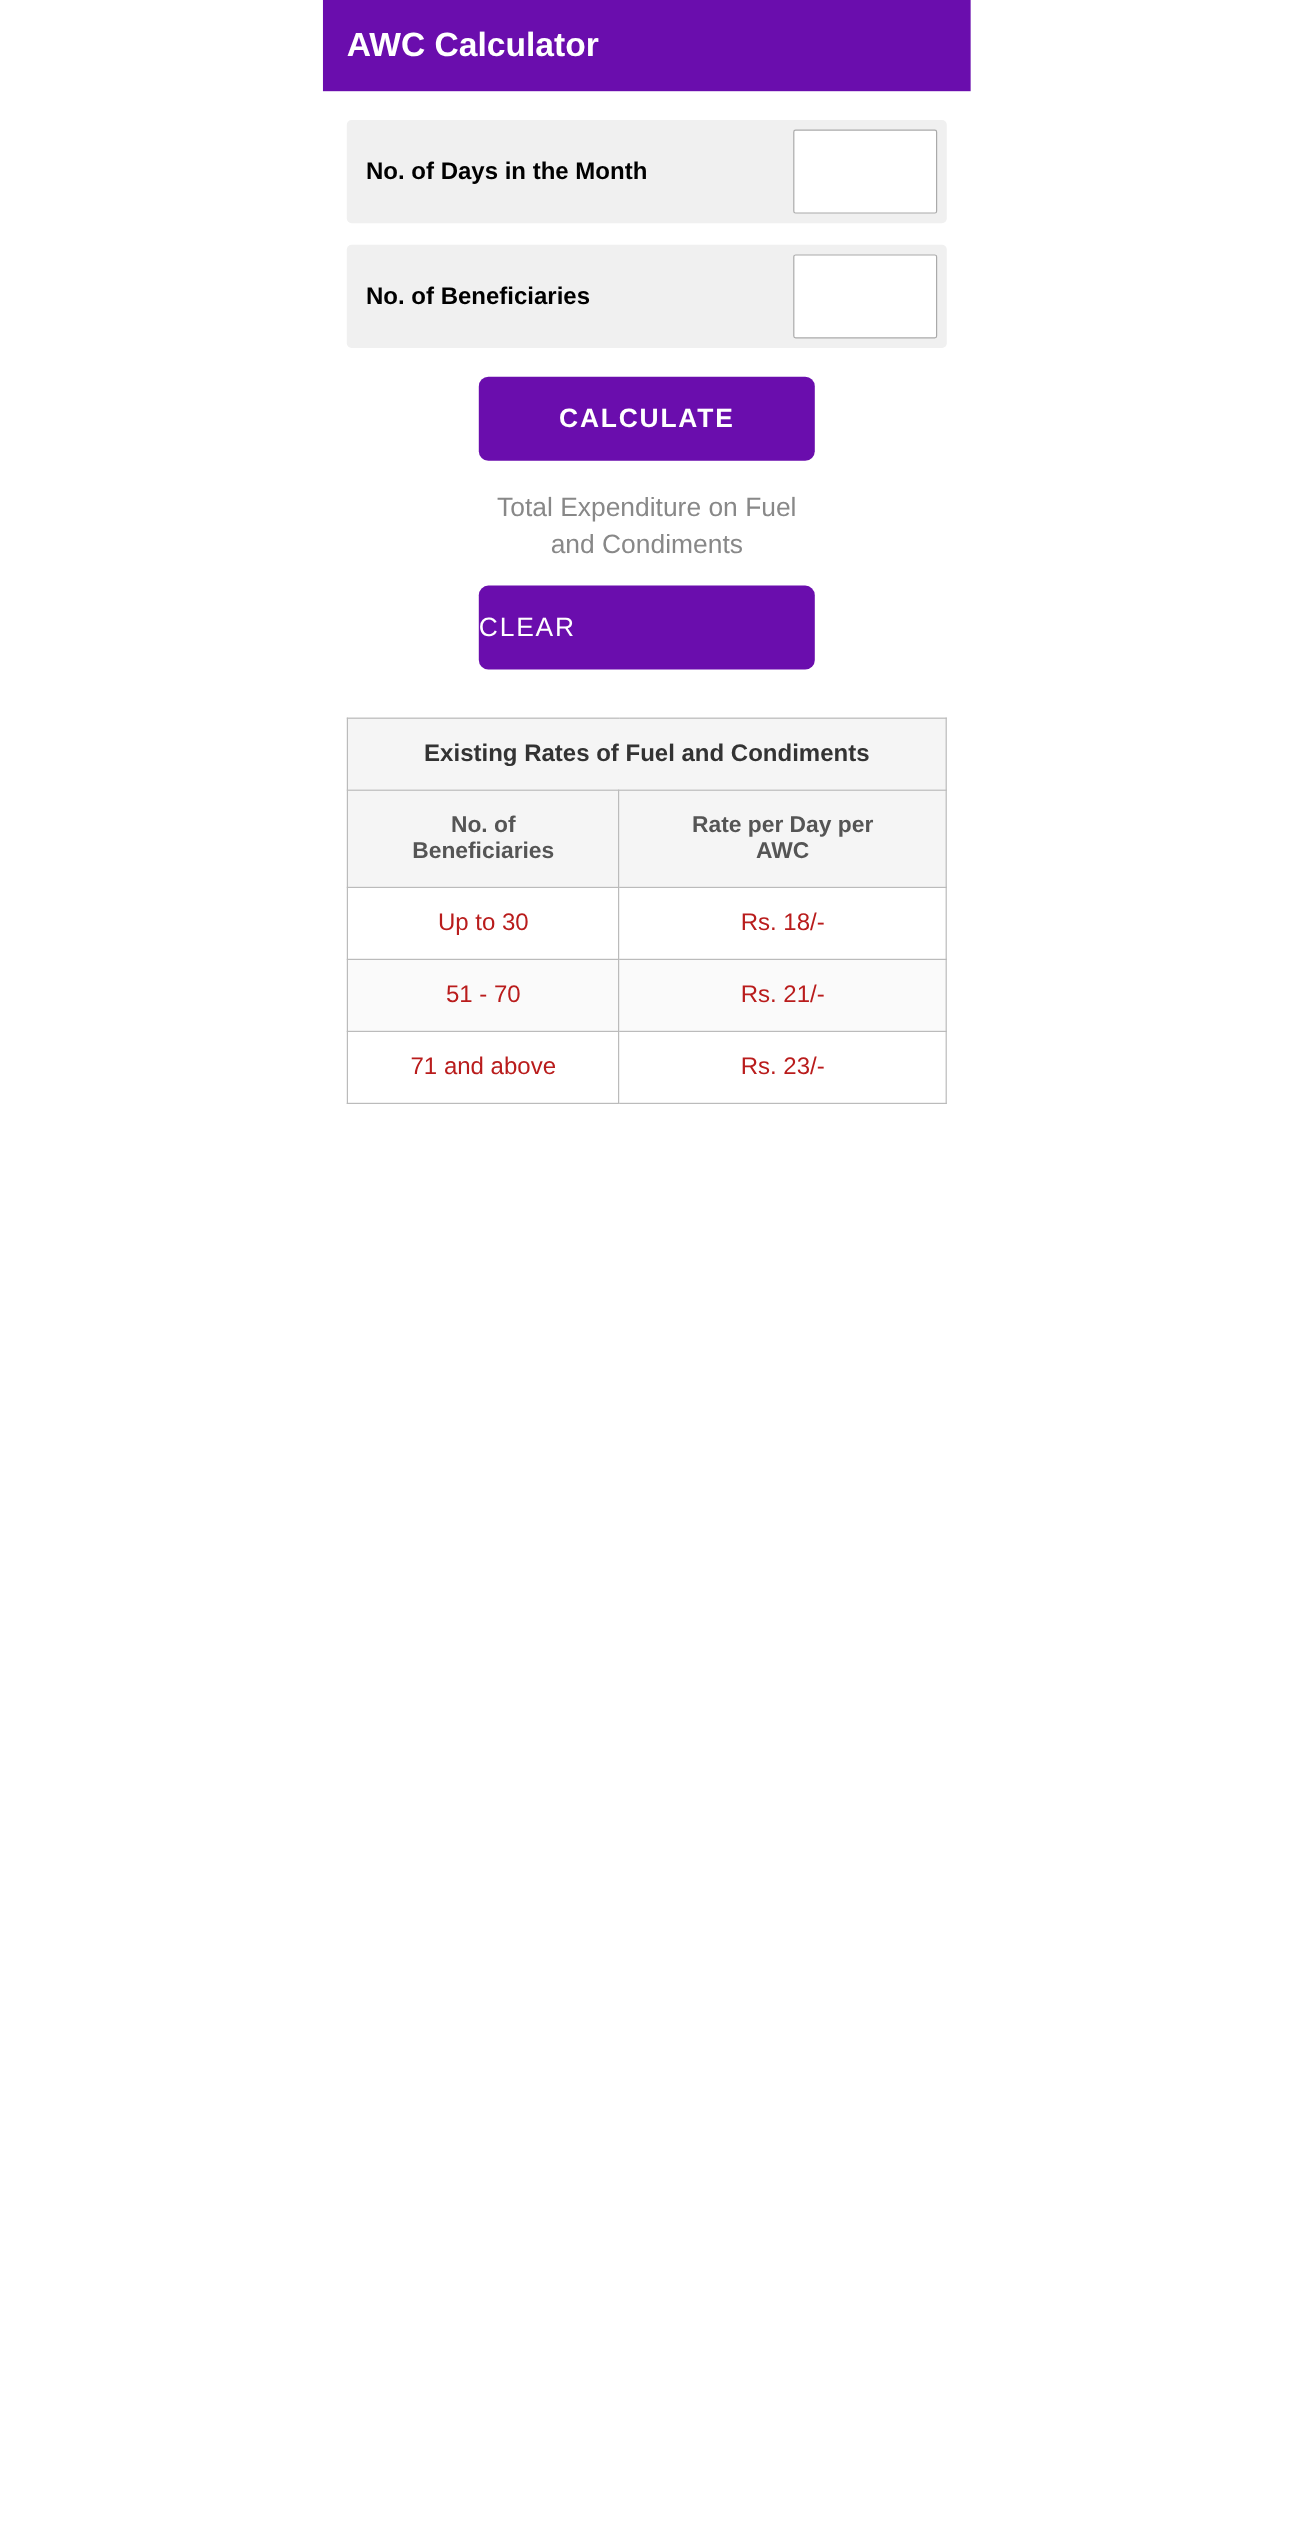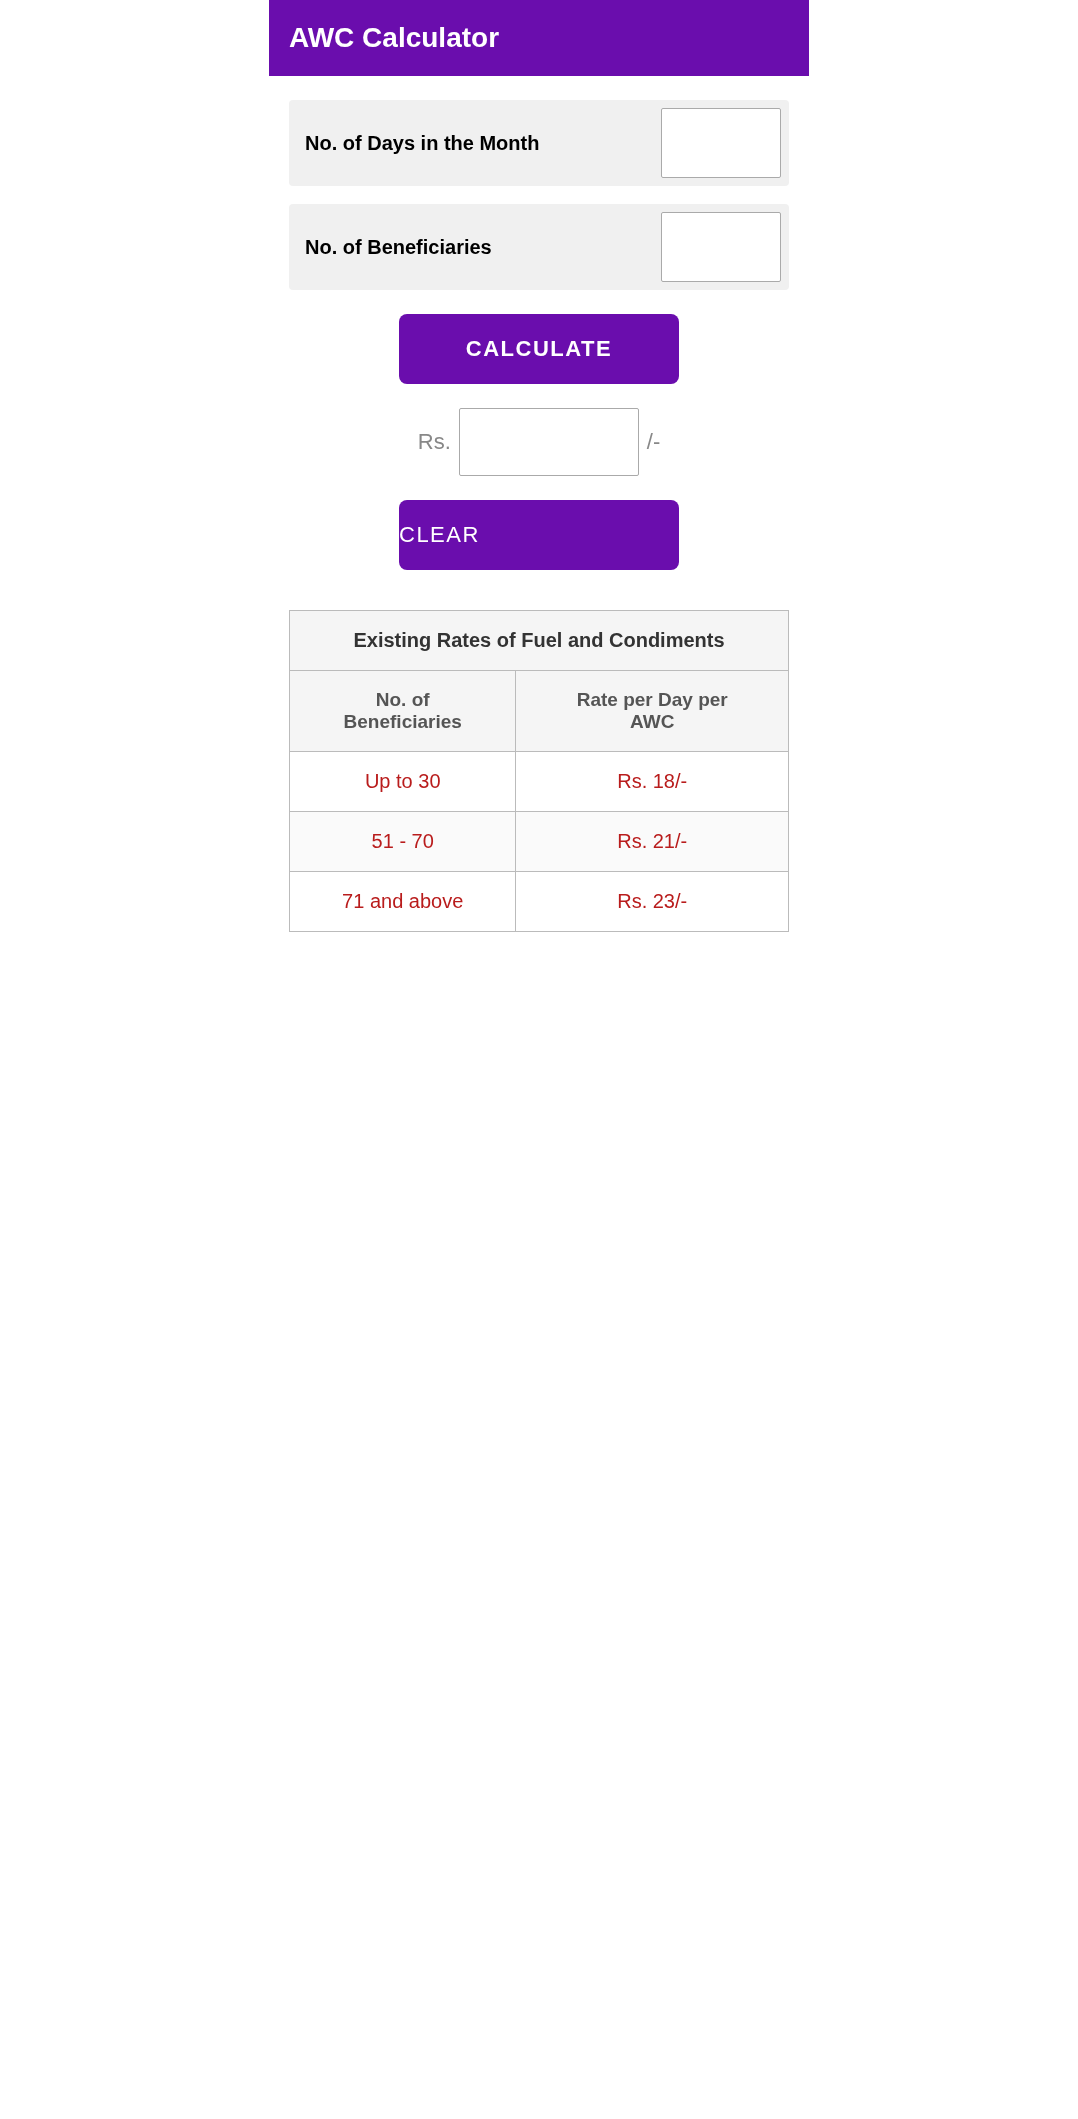--- a/index.html
+++ b/index.html
@@ -184,26 +184,25 @@
     <input class="input-field" type="number" id="daysInput" style="">
   </div>
 
   <div class="input-row">
     <span class="input-label">No. of Beneficiaries</span>
     <input class="input-field" type="number" id="beneficiariesInput" style="">
   </div>
 
   <button class="btn-calculate" id="calculateBtn">CALCULATE</button>
 
-
-  <div class="result-row">
-    <span class="result-rs">Rs.</span>
-    <input class="result-input" type="text" id="resultInput" readonly="" style="">
-    <span class="result-suffix">/-</span>
+  <div class="result-label">
+    <span>Total Expenditure on Fuel</span><br>
+    <span>and Condiments</span>
   </div>
+
 
   <button class="btn-clear" id="clearBtn">CLEAR</button>
 
   <table class="rates-table">
     <thead>
       <tr class="full-header">
         <th colspan="2">Existing Rates of Fuel and Condiments</th>
       </tr>
       <tr class="col-header">
         <th>No. of<br>Beneficiaries</th>

